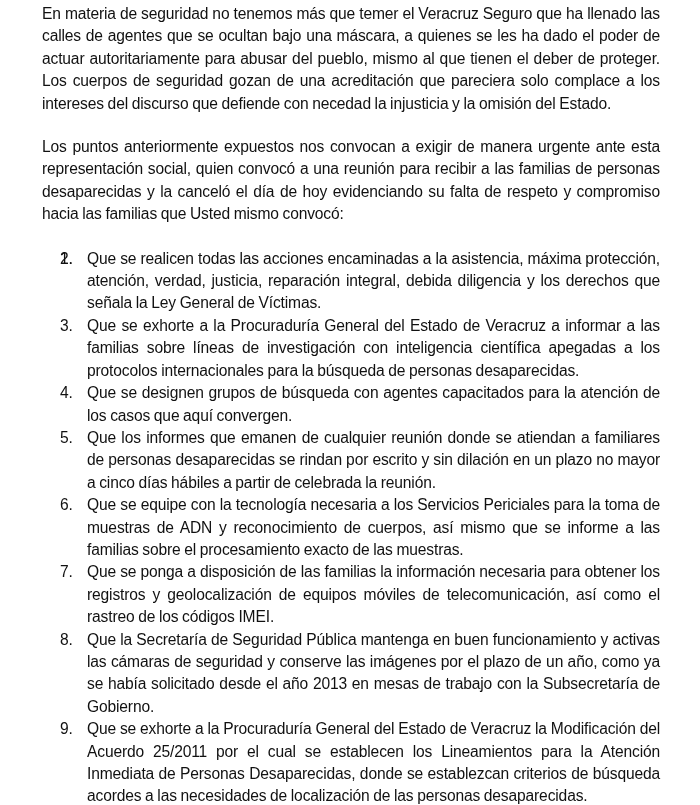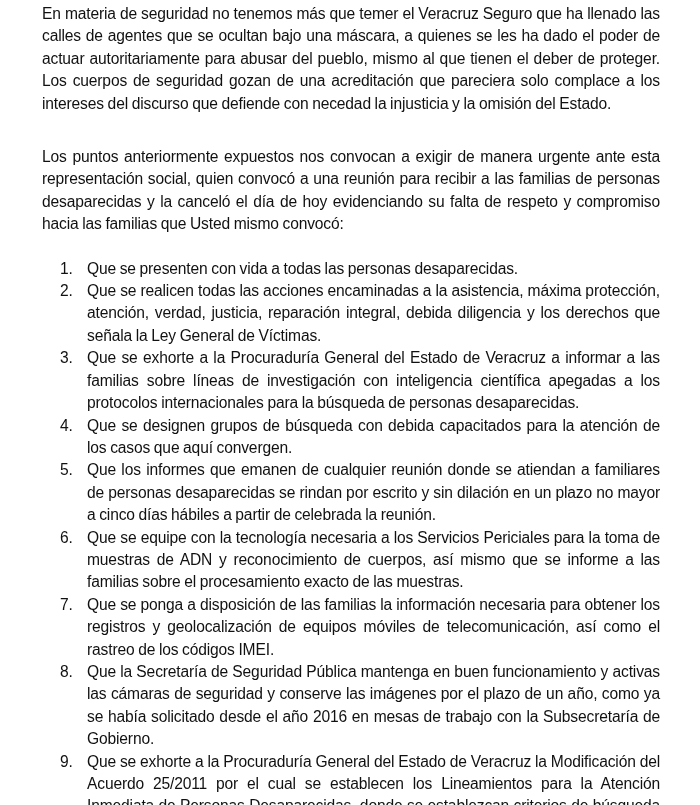--- a/index.html
+++ b/index.html
@@ -9,21 +9,21 @@
     padding: 0 40px 0 42px;
     font-family: "Liberation Sans", sans-serif;
     font-size: 15.6px;
     line-height: 22.4px;
     color: #111111;
     letter-spacing: -0.15px;
     word-spacing: -0.5px;
   }
   p { margin: 0; text-align: justify; }
   p.p1 { padding-top: 4px; margin-top: -1px; }
-  p.p2 { margin-top: 31px; }
+  p.p2 { margin-top: 21px; }
   ol.demands {
     list-style: none;
     margin: 22px 0 0 0;
     padding: 0;
   }
   ol.demands li {
     position: relative;
     padding-left: 45px;
     text-align: justify;
   }
@@ -36,49 +36,48 @@
 </head>
 <body>
 
 <div class="page">
   <p class="p1">En materia de seguridad no tenemos más que temer el Veracruz Seguro que ha llenado las calles de agentes que se ocultan bajo una máscara, a quienes se les ha dado el poder de actuar autoritariamente para abusar del pueblo, mismo al que tienen el deber de proteger. Los cuerpos de seguridad gozan de una acreditación que pareciera solo complace a los intereses del discurso que defiende con necedad la injusticia y la omisión del Estado.</p>
   <p class="p2">Los puntos anteriormente expuestos nos convocan a exigir de manera urgente ante esta representación social, quien convocó a una reunión para recibir a las familias de personas desaparecidas y la canceló el día de hoy evidenciando su falta de respeto y compromiso hacia las familias que Usted mismo convocó:</p>
 
   <ol class="demands">
     <li>
       <span class="num">1.</span>
-      <span>Que se presenten con vida a todas las personas desaparecidas.</span>
     </li>
     <li>
       <span class="num">2.</span>
       <span>Que se realicen todas las acciones encaminadas a la asistencia, máxima protección, atención, verdad, justicia, reparación integral, debida diligencia y los derechos que señala la Ley General de Víctimas.</span>
     </li>
     <li>
       <span class="num">3.</span>
       <span>Que se exhorte a la Procuraduría General del Estado de Veracruz a informar a las familias sobre líneas de investigación con inteligencia científica apegadas a los protocolos internacionales para la búsqueda de personas desaparecidas.</span>
     </li>
     <li>
       <span class="num">4.</span>
-      <span>Que se designen grupos de búsqueda con debida capacitados para la atención de los casos que aquí convergen.</span>
+      <span>Que se designen grupos de búsqueda con agentes capacitados para la atención de los casos que aquí convergen.</span>
     </li>
     <li>
       <span class="num">5.</span>
       <span>Que los informes que emanen de cualquier reunión donde se atiendan a familiares de personas desaparecidas se rindan por escrito y sin dilación en un plazo no mayor a cinco días hábiles a partir de celebrada la reunión.</span>
     </li>
     <li>
       <span class="num">6.</span>
       <span>Que se equipe con la tecnología necesaria a los Servicios Periciales para la toma de muestras de ADN y reconocimiento de cuerpos, así mismo que se informe a las familias sobre el procesamiento exacto de las muestras.</span>
     </li>
     <li>
       <span class="num">7.</span>
       <span>Que se ponga a disposición de las familias la información necesaria para obtener los registros y geolocalización de equipos móviles de telecomunicación, así como el rastreo de los códigos IMEI.</span>
     </li>
     <li>
       <span class="num">8.</span>
-      <span>Que la Secretaría de Seguridad Pública mantenga en buen funcionamiento y activas las cámaras de seguridad y conserve las imágenes por el plazo de un año, como ya se había solicitado desde el año 2016 en mesas de trabajo con la Subsecretaría de Gobierno.</span>
+      <span>Que la Secretaría de Seguridad Pública mantenga en buen funcionamiento y activas las cámaras de seguridad y conserve las imágenes por el plazo de un año, como ya se había solicitado desde el año 2013 en mesas de trabajo con la Subsecretaría de Gobierno.</span>
     </li>
     <li>
       <span class="num">9.</span>
       <span>Que se exhorte a la Procuraduría General del Estado de Veracruz la Modificación del Acuerdo 25/2011 por el cual se establecen los Lineamientos para la Atención Inmediata de Personas Desaparecidas, donde se establezcan criterios de búsqueda acordes a las necesidades de localización de las personas desaparecidas.</span>
     </li>
 
   </ol>
 </div>
 
 </body></html>

